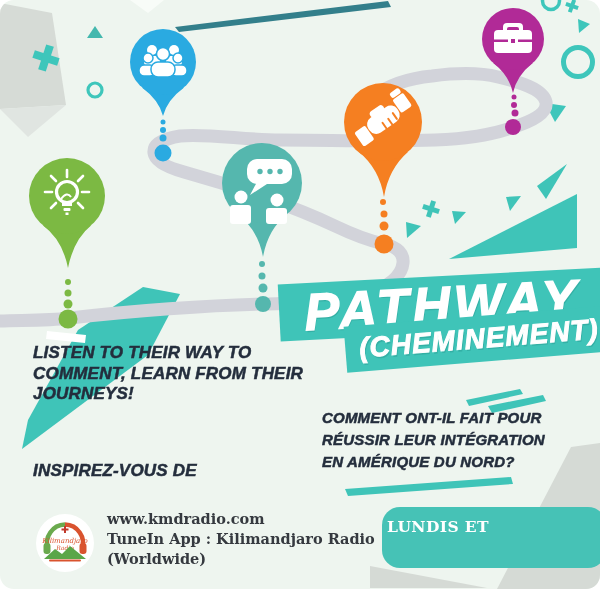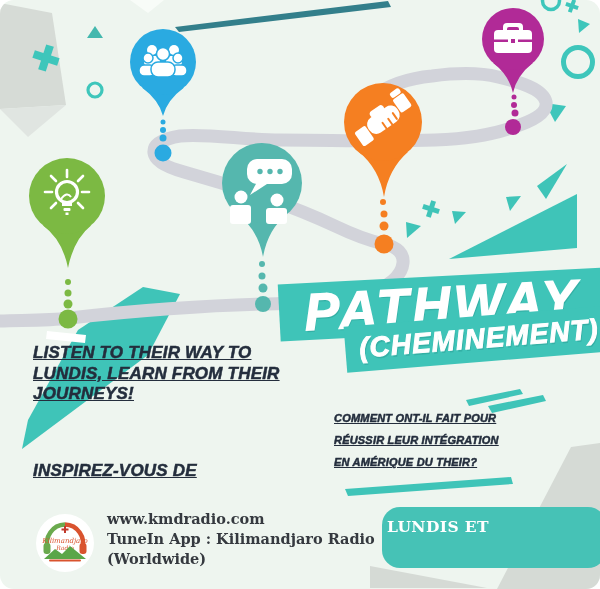--- a/index.html
+++ b/index.html
@@ -16,25 +16,25 @@
     color:#ffffff;font-style:italic;font-weight:700;
     text-shadow:1px 2px 0 rgba(0,90,85,0.18);}
   .banner-main{left:279px;top:276px;width:327px;height:57px;transform:rotate(-3deg);
     font-size:52px;letter-spacing:4px;-webkit-text-stroke:1.5px #ffffff;}
   .banner-sub{left:345px;top:316px;width:268px;height:46px;transform:rotate(-4.6deg);
     font-size:28px;letter-spacing:1px;-webkit-text-stroke:1px #ffffff;}
 
   
   .msg{position:absolute;color:#242e3d;font-style:italic;font-weight:700;
     -webkit-text-stroke:0.5px #242e3d;letter-spacing:0.2px;}
-  .msg div{white-space:nowrap;text-decoration:underline;}
+  .msg div{white-space:nowrap;}
   .msg-listen{left:33px;top:343px;font-size:17px;line-height:20.5px;}
   .msg-apprenez{left:33px;top:414px;font-size:17px;line-height:20.5px;}
   .msg-inspirez{left:33px;top:461px;font-size:17px;line-height:20.5px;}
-  .msg-comment{left:322px;top:407px;font-size:11px;line-height:22px;margin-left:12px;}
+  .msg-comment{left:322px;top:407px;font-size:15px;line-height:22px;}
 
   
   .footer-text{position:absolute;left:107px;top:509px;color:#35393f;
     font-family:"DejaVu Serif",serif;font-weight:700;font-size:14.5px;line-height:20px;}
   .logo-wrap{position:absolute;left:35px;top:513px;width:60px;height:60px;}
 
   
   .badge{position:absolute;left:382px;top:507px;width:224px;height:61px;border-radius:18px;
     background:#46c2b6;color:#ffffff;font-family:"DejaVu Serif",serif;font-weight:700;
     font-size:15.5px;line-height:23px;padding:8px 0 0 5px;box-sizing:border-box;
@@ -224,31 +224,31 @@
 
   <div class="banner banner-main">
     <span>PATHWAY</span>
   </div>
   <div class="banner banner-sub">
     <span>(CHEMINEMENT)</span>
   </div>
 
   <div class="msg msg-listen">
     <div>LISTEN TO THEIR WAY TO</div>
-    <div>LUNDIS, LEARN FROM THEIR</div>
+    <div>COMMENT, LEARN FROM THEIR</div>
     <div>JOURNEYS!</div>
   </div>
   <div class="msg msg-inspirez">
     <div>INSPIREZ-VOUS DE</div>
   </div>
 
   <div class="msg msg-comment">
     <div>COMMENT ONT-IL FAIT POUR</div>
     <div>RÉUSSIR LEUR INTÉGRATION</div>
-    <div>EN AMÉRIQUE DU THEIR?</div>
+    <div>EN AMÉRIQUE DU NORD?</div>
   </div>
 
   <div class="logo-wrap">
     <svg width="60" height="60" viewBox="0 0 60 60">
       <circle cx="30" cy="30" r="29" fill="#ffffff"></circle>
       <path d="M 13,36 A 18.5,18.5 0 0 1 30,11.5" fill="none" stroke="#6aaa4e" stroke-width="4.5"></path>
       <path d="M 30,11.5 A 18.5,18.5 0 0 1 47,36" fill="none" stroke="#d9532e" stroke-width="4.5"></path>
       <rect x="8.5" y="30" width="7" height="11" rx="3" fill="#6aaa4e"></rect>
       <rect x="44.5" y="30" width="7" height="11" rx="3" fill="#d9532e"></rect>
       <g fill="#c0392b">

